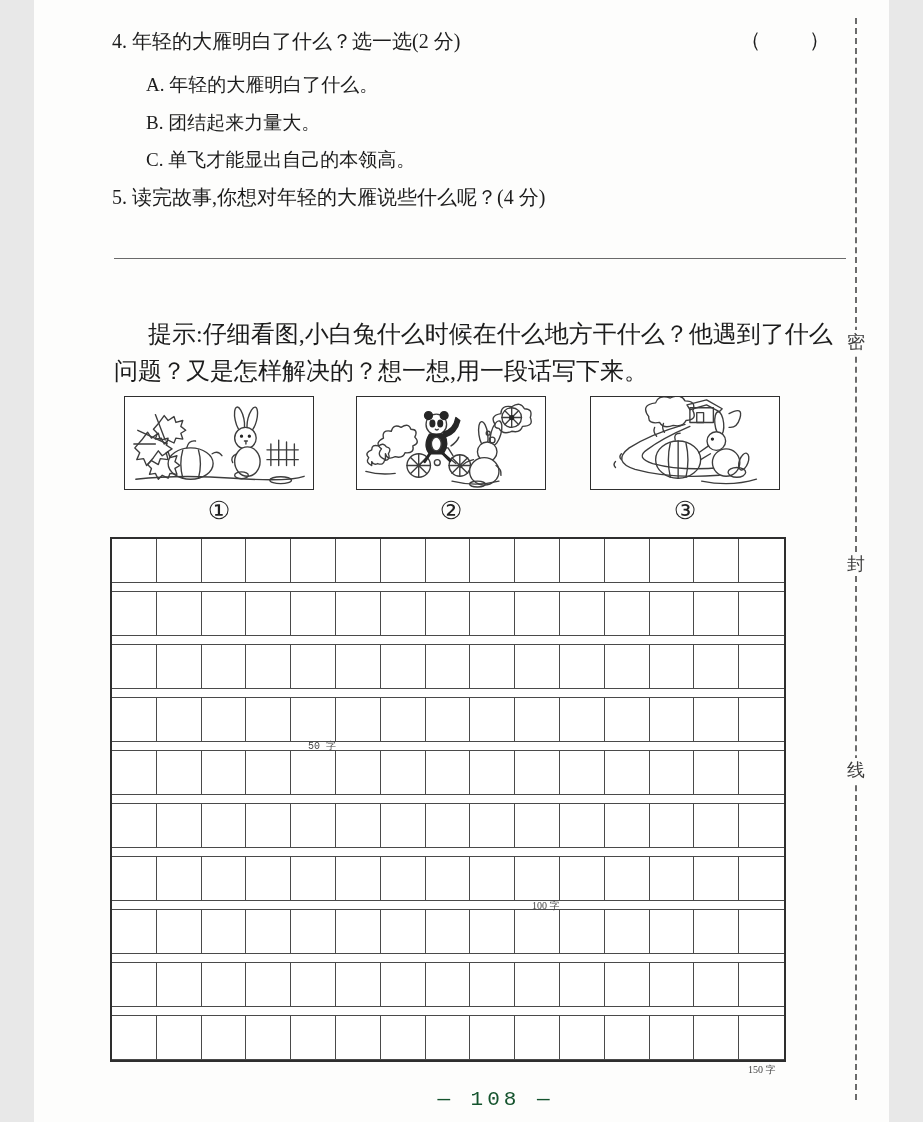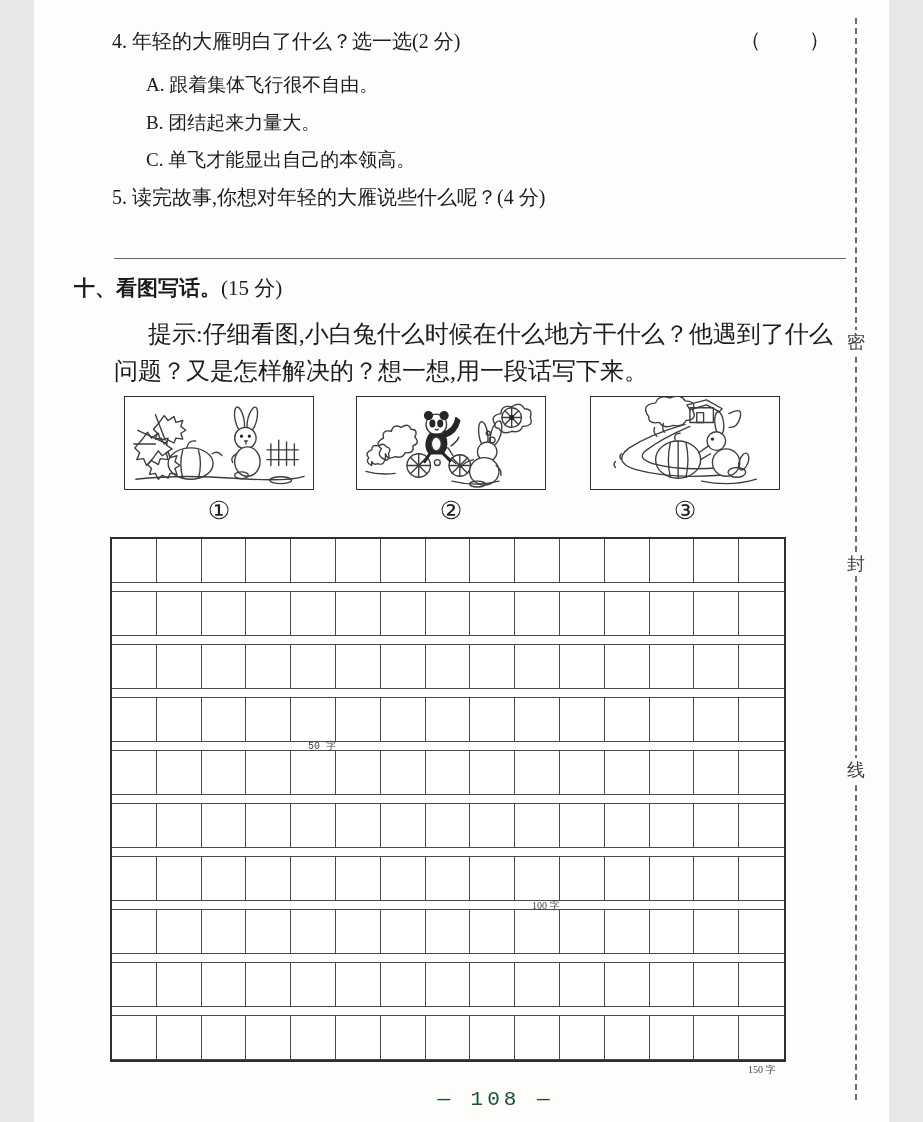--- a/index.html
+++ b/index.html
@@ -80,31 +80,28 @@
   .sketch .white{fill:#fff;}
 </style>
 </head>
 <body>
 
 <div class="page">
 
   <div class="abs qline" style="left:78px;top:28px;">4. 年轻的大雁明白了什么？选一选(2 分)</div>
   <div class="abs brackets" style="left:706px;top:26px;">（　　）</div>
 
-  <div class="abs opt" style="left:112px;top:72px;">A. 跟着集体飞行很不自由。</div>
+  <div class="abs opt" style="left:112px;top:72px;">A. 年轻的大雁明白了什么。</div>
   <div class="abs opt" style="left:112px;top:110px;">B. 团结起来力量大。</div>
   <div class="abs opt" style="left:112px;top:147px;">C. 单飞才能显出自己的本领高。</div>
 
   <div class="abs qline" style="left:78px;top:184px;">5. 读完故事,你想对年轻的大雁说些什么呢？(4 分)</div>
 
   <div class="abs divider" style="left:80px;top:258px;width:732px;"></div>
 
-  <div class="abs sec-head" style="left:40px;top:274px;">
-    <span class="bold">十、看图写话。</span><span>(15 分)</span>
-  </div>
 
   <div class="abs hint" style="left:114px;top:318px;">提示:仔细看图,小白兔什么时候在什么地方干什么？他遇到了什么</div>
   <div class="abs hint" style="left:80px;top:355px;">问题？又是怎样解决的？想一想,用一段话写下来。</div>
 
   <div class="abs pic-frame" style="left:90px;top:396px;">
     <svg viewBox="0 0 190 94" class="sketch">
       <path d="M10 84 Q55 79 110 83 T182 81"></path>
       <ellipse cx="66" cy="68" rx="23" ry="16"></ellipse>
       <path d="M58 54 Q54 68 58 83 M74 54 Q78 68 74 83"></path>
       <path d="M62 52 q2 -8 9 -7"></path>

